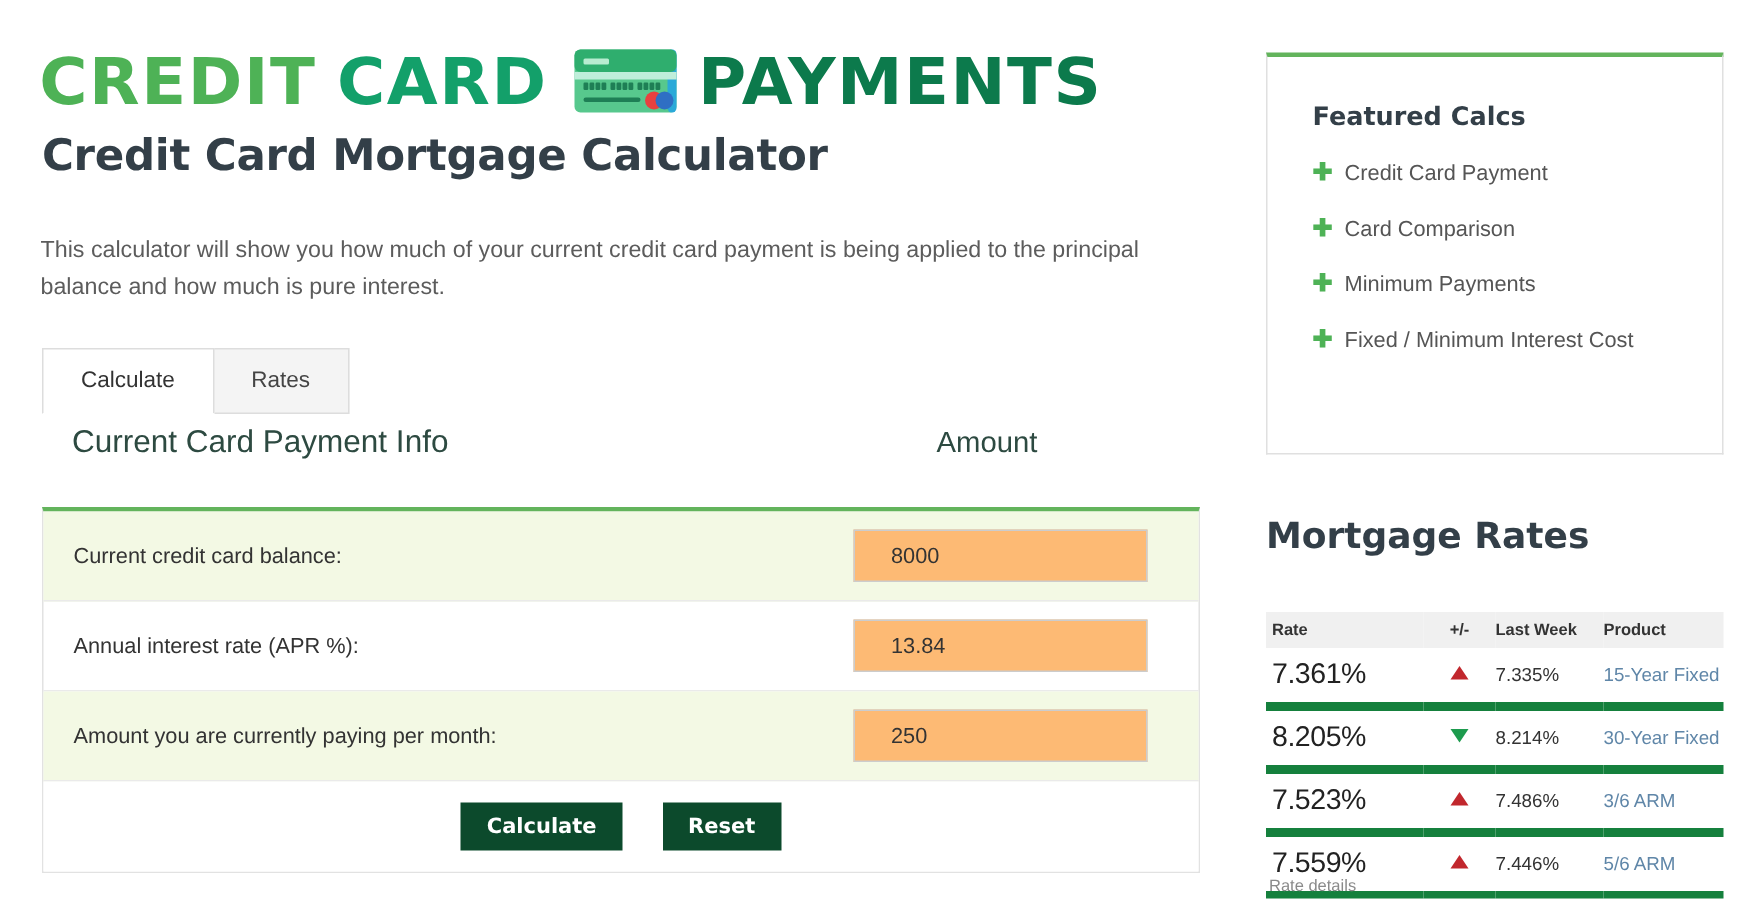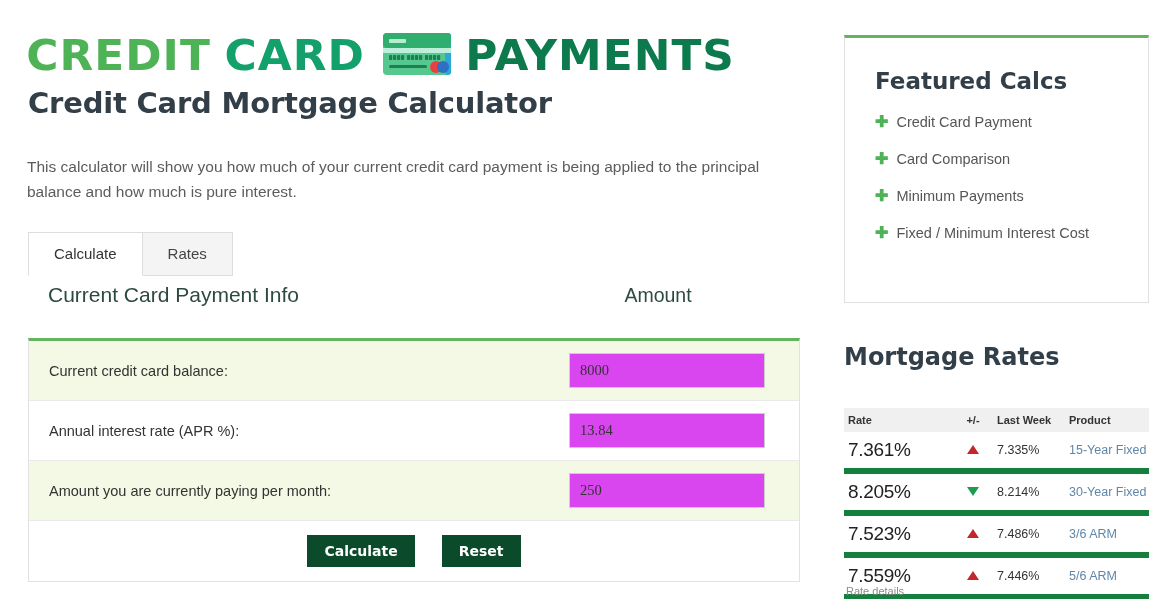--- a/index.html
+++ b/index.html
@@ -107,25 +107,25 @@
   }
   .frow.alt { background: #f3f9e4; }
   .frow:last-child { border-bottom: none; }
   .frow .flabel {
     font-size: 14.5px; color: #333333; flex: 1;
   }
   .frow .fval { width: 250px; padding-left: 20px; }
   .fval input {
     width: 196px; height: 35px;
     border: 1px solid #cccccc;
-    background: #d946ef;
+    background: #fdba74;
     font-size: 14.5px;
-    font-family: Liberation Serif, serif;
+    font-family: Liberation Sans, sans-serif;
     color: #333333;
-    padding: 0 10px;
+    padding: 0 24px;
     outline: none;
   }
   .frow.buttons {
     justify-content: center;
     height: 60px;
     padding: 0;
     background: #ffffff;
   }
   .btn {
     background: #0c4a2c;
@@ -146,21 +146,21 @@
   .featured {
     position: absolute; left: 0; top: 35px; width: 305px; height: 268px;
     background: #ffffff;
     border: 1px solid #e0e0e0;
     border-top: 3px solid #63b45c;
   }
   .featured h3 {
     margin: 0; padding: 30px 0 0 30px;
     font-family: "DejaVu Sans", sans-serif;
     font-weight: bold;
-    font-size: 23px;
+    font-size: 17px;
     color: #333f48;
   }
   .feat-list { margin: 20px 0 0 0; padding: 0 0 0 30px; list-style: none; }
   .feat-list li {
     display: flex; align-items: baseline;
     margin-bottom: 21px;
     font-size: 14.5px;
     color: #555555;
   }
   .plus {

